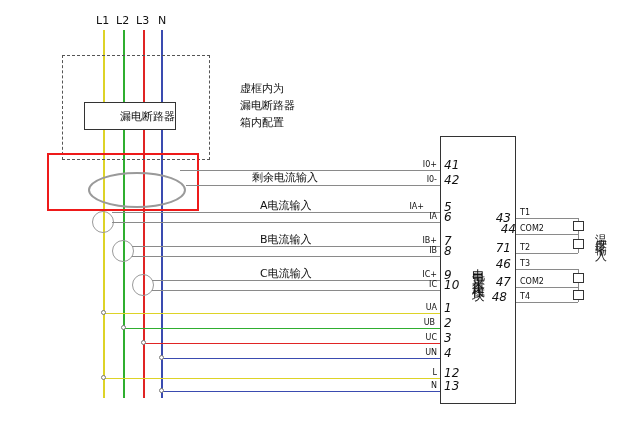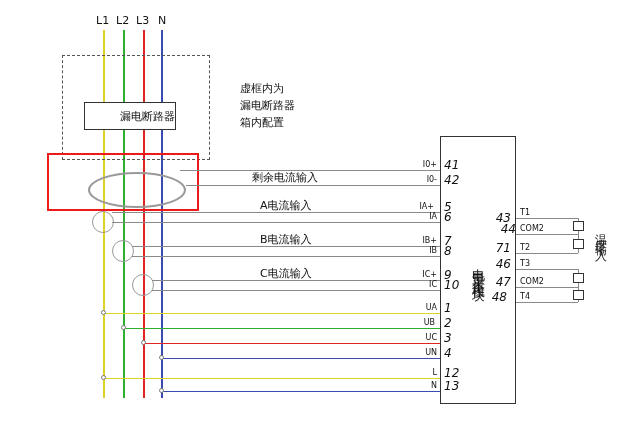--- a/index.html
+++ b/index.html
@@ -86,21 +86,21 @@
   <span class="lbl" style="left:260px;top:267px">C电流输入</span>
 
   <div class="module">
     <span class="title">电量采集模块</span>
   </div>
 
   <span class="tname" style="right:201px;top:160px">I0+</span>
   <span class="tnum" style="left:444px;top:160px">41</span>
   <span class="tname" style="right:201px;top:175px">I0-</span>
   <span class="tnum" style="left:444px;top:175px">42</span>
-  <span class="tname" style="right:204px;top:202px">IA+</span>
+  <span class="tname" style="right:214px;top:202px">IA+</span>
   <span class="tnum" style="left:444px;top:202px">5</span>
   <span class="tname" style="right:201px;top:212px">IA</span>
   <span class="tnum" style="left:444px;top:212px">6</span>
   <span class="tname" style="right:201px;top:236px">IB+</span>
   <span class="tnum" style="left:444px;top:236px">7</span>
   <span class="tname" style="right:201px;top:246px">IB</span>
   <span class="tnum" style="left:444px;top:246px">8</span>
   <span class="tname" style="right:201px;top:270px">IC+</span>
   <span class="tnum" style="left:444px;top:270px">9</span>
   <span class="tname" style="right:201px;top:280px">IC</span>

